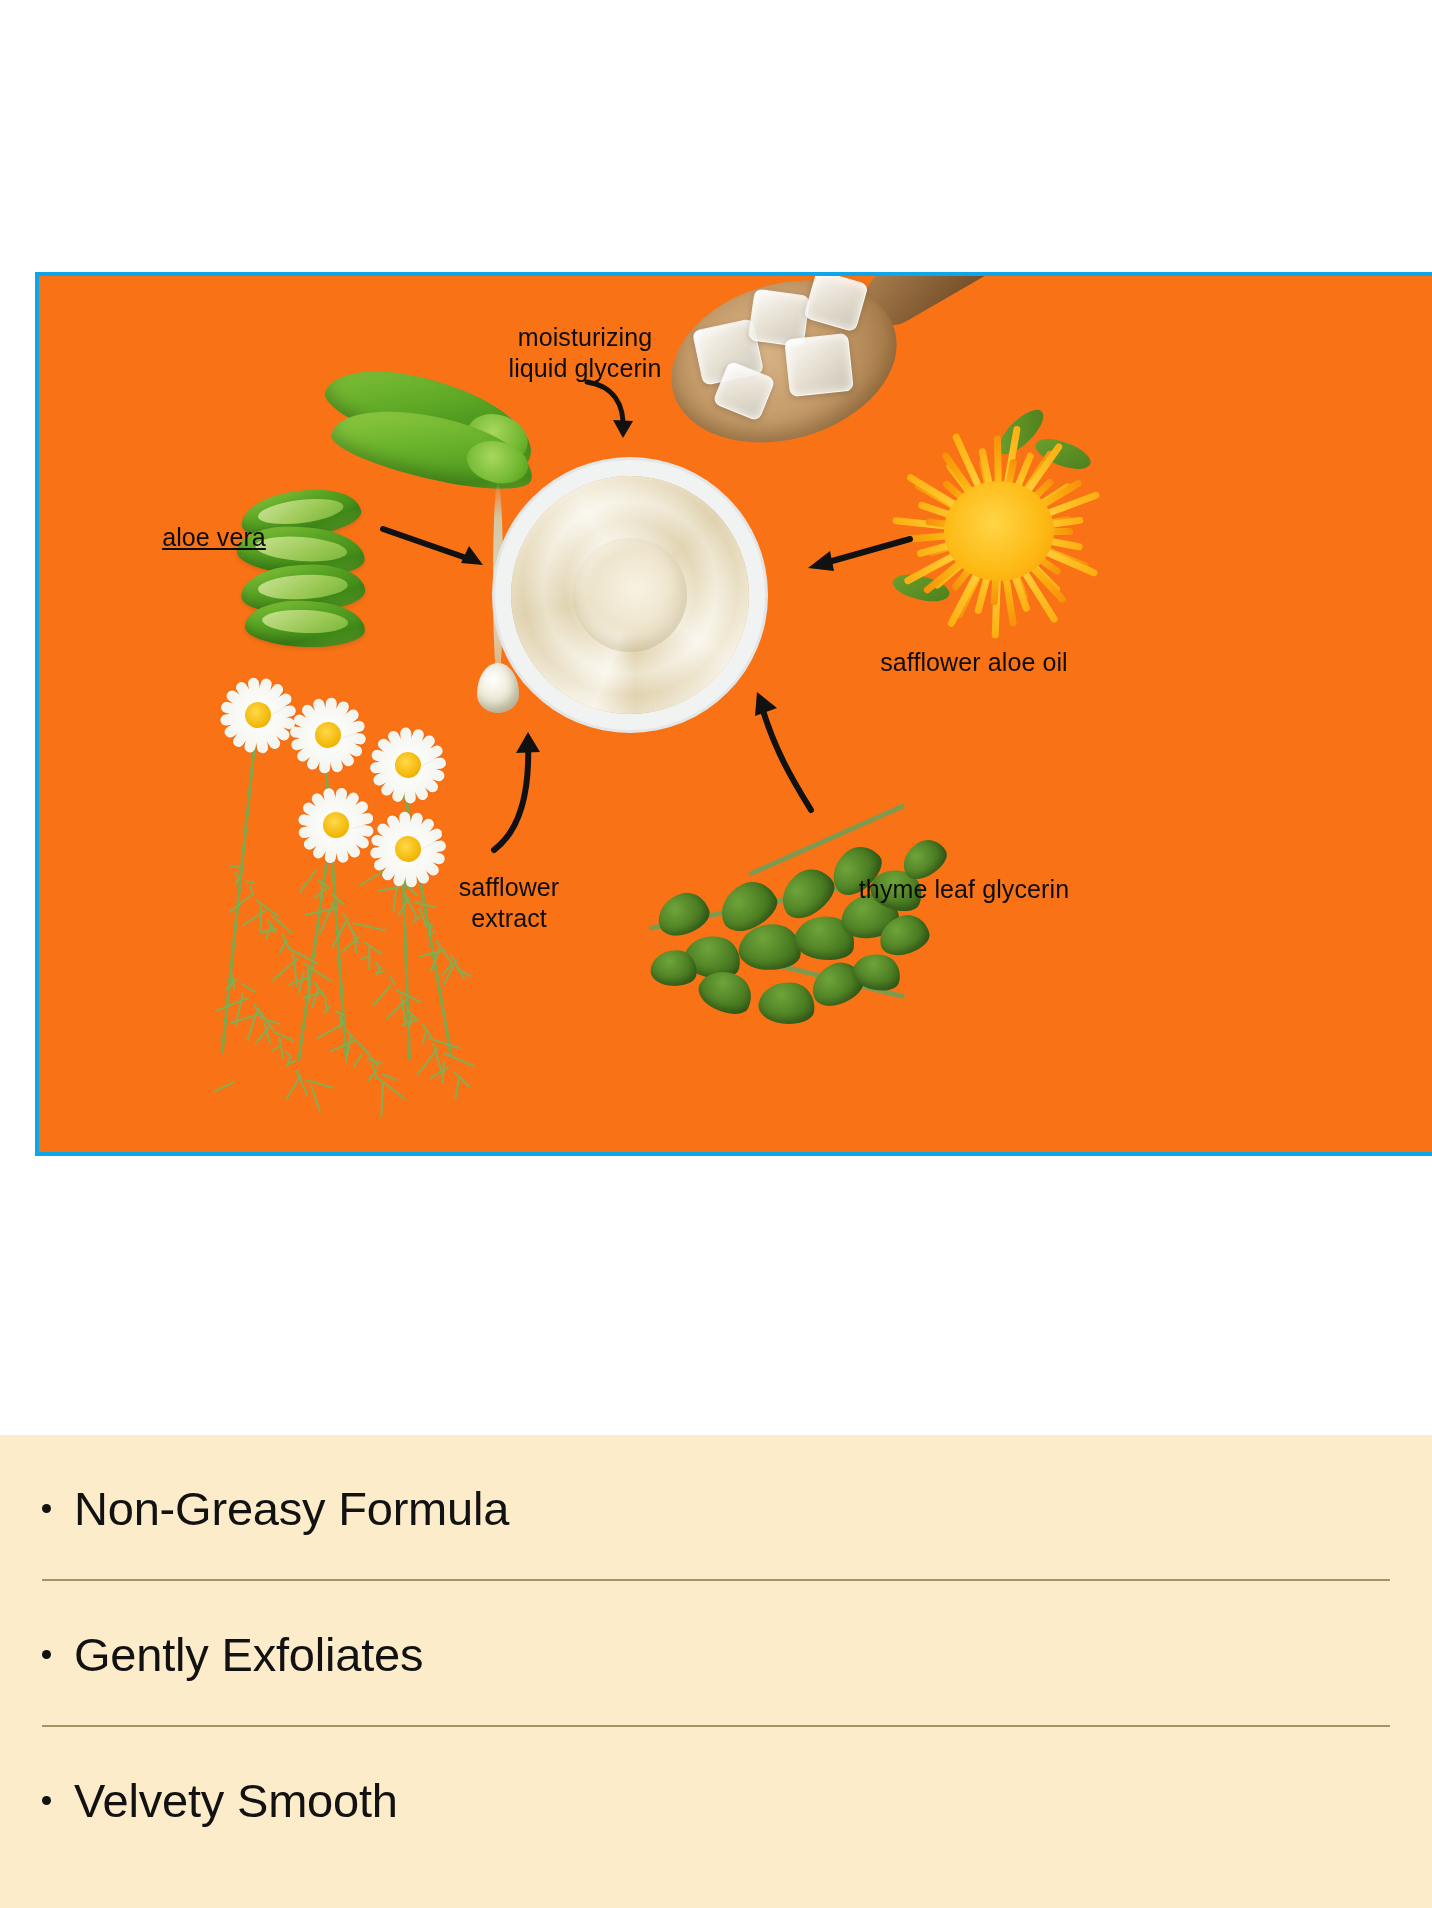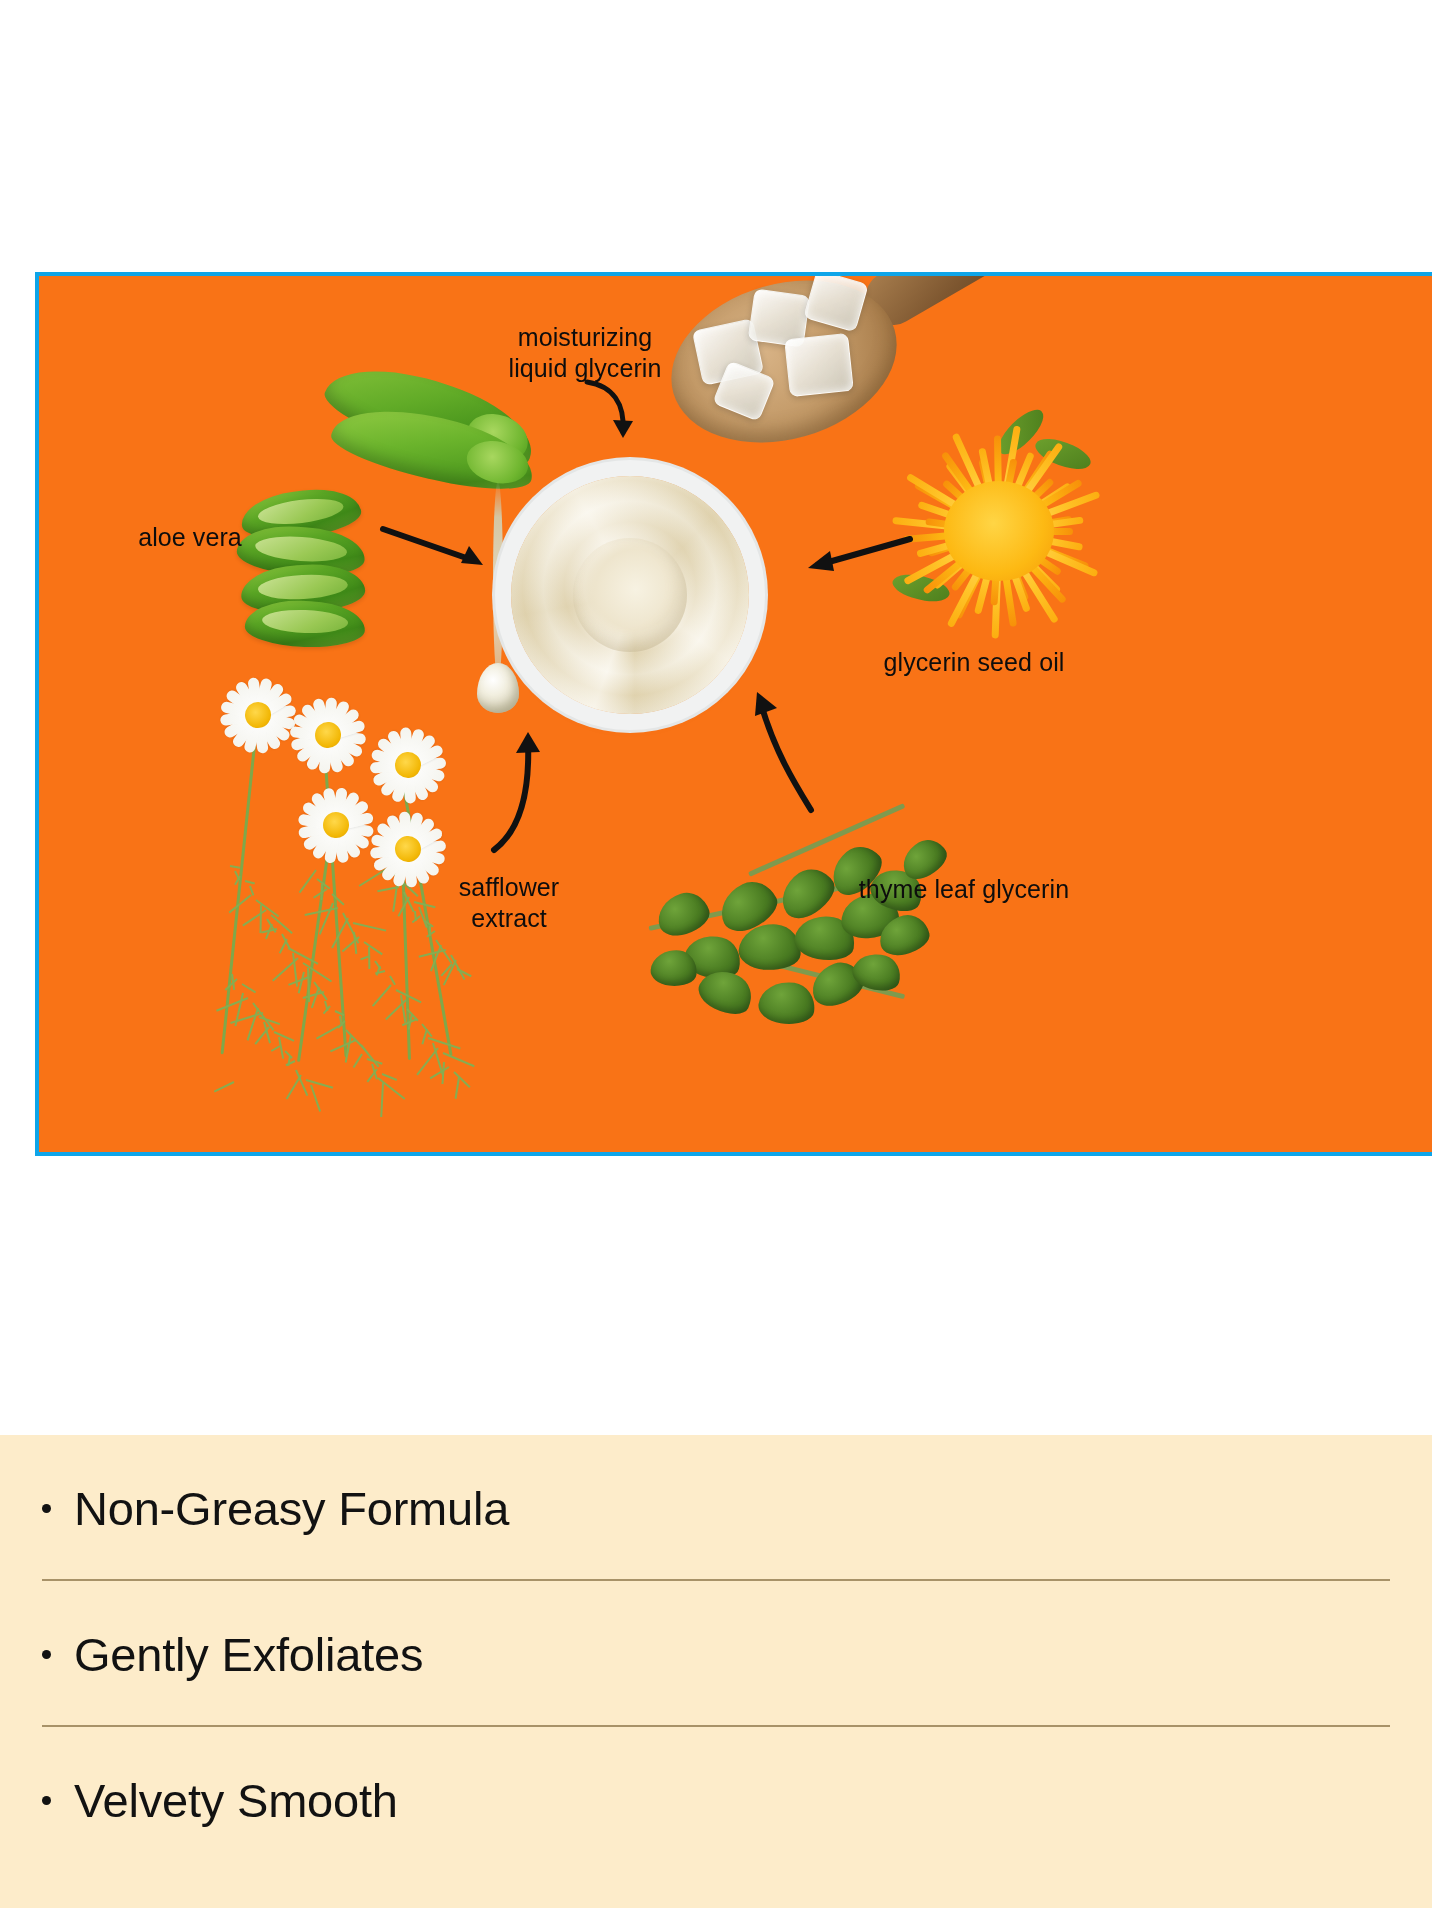--- a/index.html
+++ b/index.html
@@ -590,23 +590,23 @@
     </svg>
 
     <svg class="arrow-svg" style="left:700px; top:410px;" width="90" height="130" viewBox="0 0 90 130">
       <path d="M72 124 C 56 98, 36 66, 22 18" stroke="#111" stroke-width="6" fill="none" stroke-linecap="round"></path>
       <path d="M18 6 L 38 22 L 16 30 Z" fill="#111"></path>
     </svg>
 
     <div class="label" style="left:446px; top:46px; width:200px;">moisturizing
 liquid glycerin</div>
 
-    <div class="label" style="left:76px; top:246px; width:150px;">aloe vera</div>
-
-    <div class="label" style="left:820px; top:371px; width:230px;">glycerin seed oil</div>
+    <div class="label" style="left:100px; top:246px; width:150px;text-decoration:underline;">aloe vera</div>
+
+    <div class="label" style="left:820px; top:371px; width:230px;">safflower aloe oil</div>
 
     <div class="label" style="left:375px; top:596px; width:190px;">safflower
 extract</div>
 
     <div class="label" style="left:810px; top:598px; width:230px;">thyme leaf glycerin</div>
 
   </div>
 
   <div class="benefits">
 

